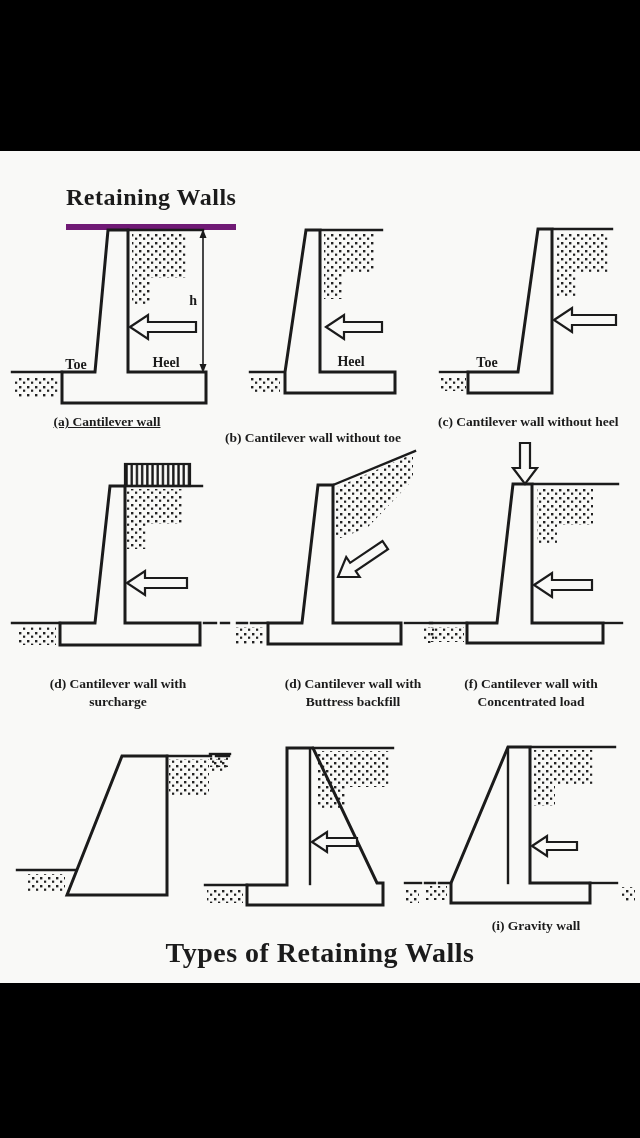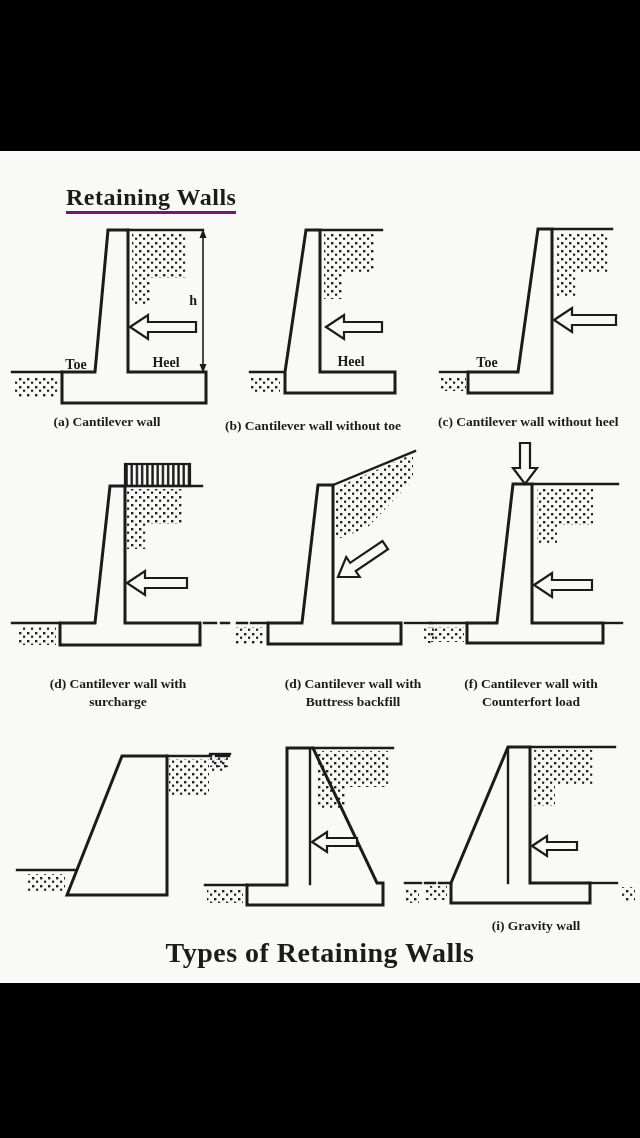--- a/index.html
+++ b/index.html
@@ -9,21 +9,21 @@
     font-family:"Liberation Serif","DejaVu Serif",serif;
   }
   .letterbox{position:absolute;left:0;width:640px;background:#000;}
   .paper{
     position:absolute;left:0;top:151px;width:640px;height:832px;
     background:#f9f9f7;color:#1b1b1b;
   }
   .page-title{
     position:absolute;left:66px;top:33px;
     font-size:24px;font-weight:bold;letter-spacing:.5px;
-    border-bottom:3px solid #701a75;padding-bottom:1px;line-height:1.1;
+    border-bottom:6px solid #701a75;padding-bottom:14px;line-height:1.1;
     white-space:nowrap;
   }
   .fig{position:absolute;}
   .cap{
     position:absolute;font-size:13.5px;font-weight:bold;line-height:1.35;
     text-align:center;white-space:nowrap;color:#1b1b1b;
   }
   .cap .l2{display:block;}
   .footer-title{
     position:absolute;left:0;top:786px;width:640px;text-align:center;
@@ -99,22 +99,22 @@
         <rect class="dots" x="116" y="47" width="20" height="26"></rect>
         <rect class="dots" x="0" y="151" width="26" height="15"></rect>
         <path class="ink" d="M98,4 L112,4 L112,168 L28,168 L28,147 L78,147 Z"></path>
         <path class="thin" d="M0,147 L28,147"></path>
         <path class="thin" d="M114,4 L172,4"></path>
         <path class="parrow" d="M114,95 L132,83 L132,90 L176,90 L176,100 L132,100 L132,107 Z"></path>
         <text class="svgtext" x="47" y="142" text-anchor="middle">Toe</text>
       </svg>
     </div>
 
-    <div class="cap" style="left:27px;top:262px;width:160px;">(a) Cantilever wall</div>
-    <div class="cap" style="left:193px;top:266px;width:240px;">(b) Cantilever wall without toe</div>
+    <div class="cap" style="left:27px;top:262px;width:160px;text-decoration:underline;">(a) Cantilever wall</div>
+    <div class="cap" style="left:193px;top:278px;width:240px;">(b) Cantilever wall without toe</div>
     <div class="cap" style="left:438px;top:262px;text-align:left;">(c) Cantilever wall without heel</div>
 
     <div class="fig" style="left:10px;top:304px;">
       <svg width="225" height="195" viewBox="0 0 225 195">
         <rect x="115" y="9" width="65" height="22" fill="url(#stripes)" stroke="#1b1b1b" stroke-width="2.2"></rect>
         <rect class="dots" x="117" y="34" width="55" height="35"></rect>
         <rect class="dots" x="117" y="69" width="20" height="25"></rect>
         <rect class="dots" x="8" y="172" width="38" height="18"></rect>
         <path class="ink" d="M100,31 L115,31 L115,168 L190,168 L190,190 L50,190 L50,168 L85,168 Z"></path>
         <path class="thin" d="M2,168 L50,168"></path>
@@ -156,21 +156,21 @@
     <div class="cap" style="left:23px;top:524px;width:190px;">
       <span>(d) Cantilever wall with</span>
       <span class="l2">surcharge</span>
     </div>
     <div class="cap" style="left:258px;top:524px;width:190px;">
       <span>(d) Cantilever wall with</span>
       <span class="l2">Buttress backfill</span>
     </div>
     <div class="cap" style="left:436px;top:524px;width:190px;">
       <span>(f) Cantilever wall with</span>
-      <span class="l2">Counterfort load</span>
+      <span class="l2">Concentrated load</span>
     </div>
 
     <div class="fig" style="left:15px;top:597px;">
       <svg width="220" height="160" viewBox="0 0 220 160">
         <rect class="dots" x="154" y="11" width="40" height="36"></rect>
         <rect class="dots" x="196" y="11" width="16" height="14"></rect>
         <rect class="dots" x="12" y="126" width="38" height="18"></rect>
         <path class="ink" d="M107,8 L152,8 L152,147 L52,147 Z"></path>
         <path class="thin" d="M2,122 L61,122"></path>
         <path class="thin" d="M152,8 L196,8 M201,8 L214,8"></path>

